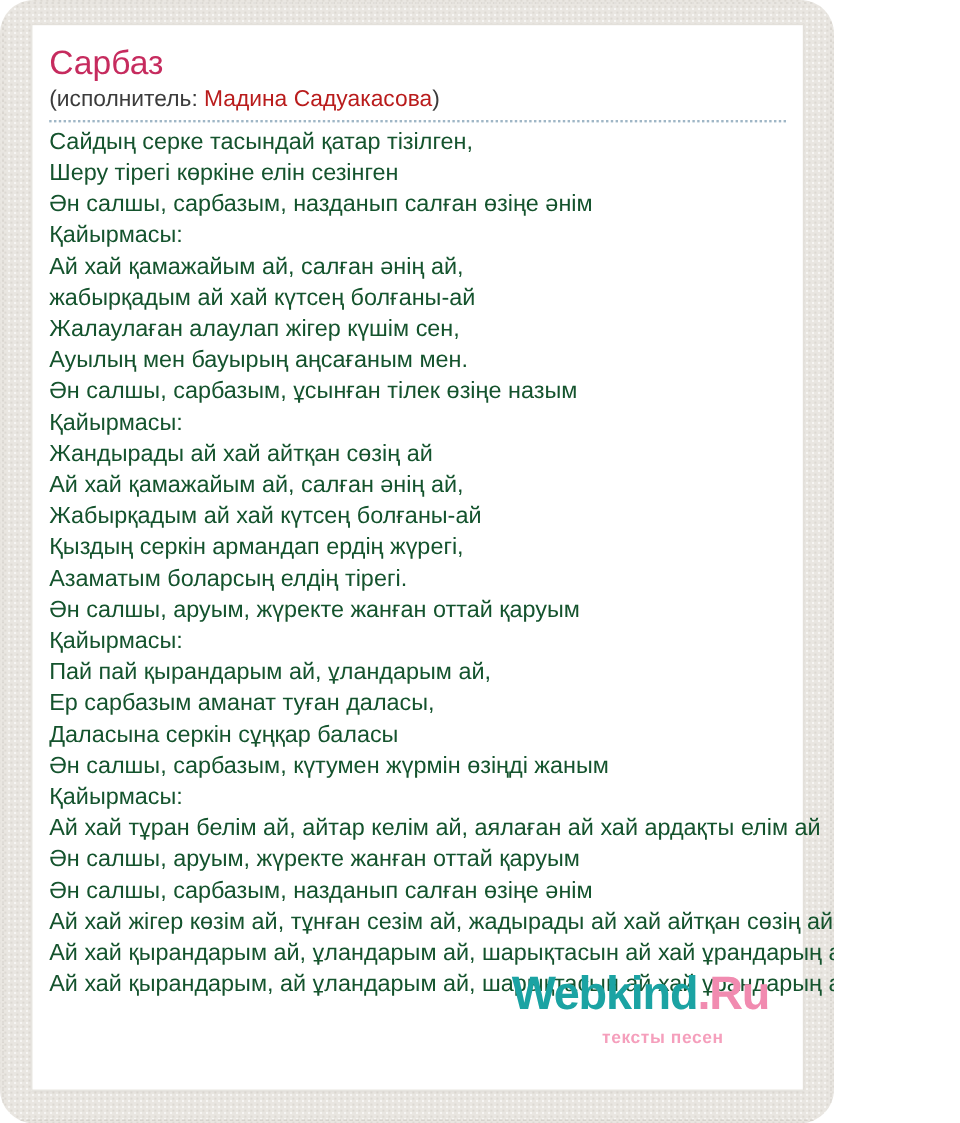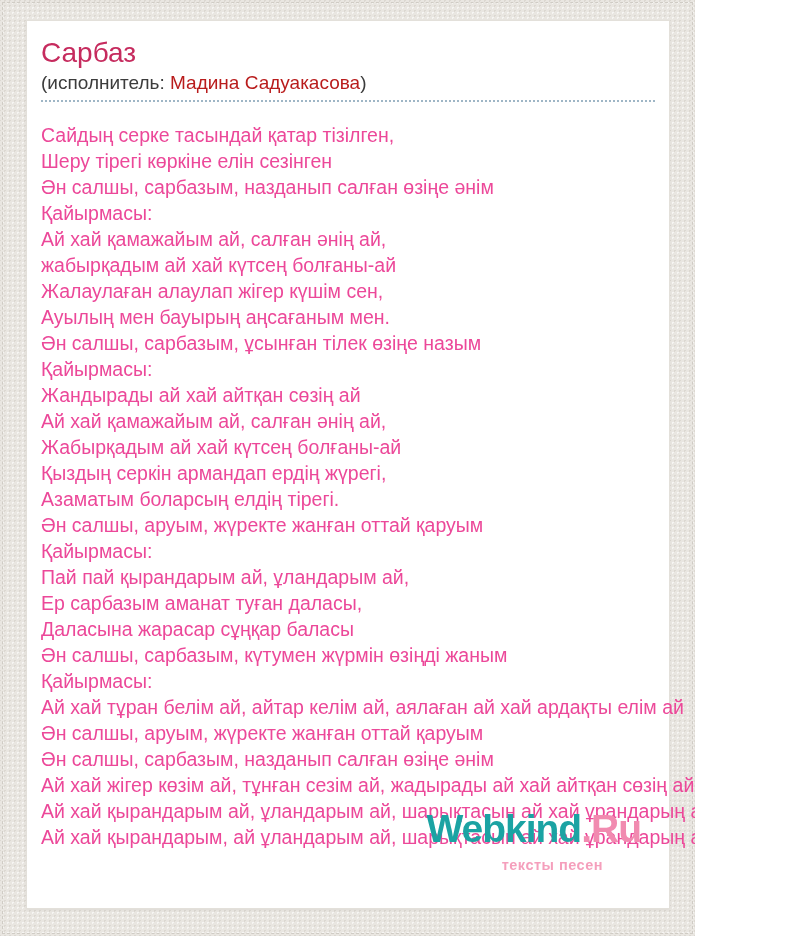--- a/index.html
+++ b/index.html
@@ -15,20 +15,21 @@
     position: relative;
     width: 695px;
     height: 936px;
     background-color: #e9e6e1;
     background-image:
       radial-gradient(rgba(255,255,255,0.6) 1px, transparent 1px),
       radial-gradient(rgba(187,180,170,0.28) 1px, transparent 1px);
     background-size: 5px 5px, 5px 5px;
     background-position: 0 0, 2px 3px;
     overflow: hidden;
+    border-radius: 28px;
   }
 
   .dashed-frame {
     position: absolute;
     inset: 2px;
     border: 1px dashed #d0ccc5;
     pointer-events: none;
   }
 
   .panel {
@@ -63,23 +64,23 @@
     cursor: pointer;
   }
 
   .separator {
     margin-top: 5px;
     border-bottom: 2px dotted #9fb6c6;
     height: 0;
   }
 
   .lyrics {
-    margin-top: 20px;
+    margin-top: 3px;
     font-size: 19.5px;
-    color: #ec4899;
+    color: #14532d;
   }
 
   .lyric-line {
     line-height: 26px;
     white-space: nowrap;
   }
 
   .logo {
     position: absolute;
     right: 28px;
@@ -135,21 +136,21 @@
         <div class="lyric-line">Қайырмасы:</div>
         <div class="lyric-line">Жандырады ай хай айтқан сөзің ай</div>
         <div class="lyric-line">Ай хай қамажайым ай, салған әнің ай,</div>
         <div class="lyric-line">Жабырқадым ай хай күтсең болғаны-ай</div>
         <div class="lyric-line">Қыздың серкін армандап ердің жүрегі,</div>
         <div class="lyric-line">Азаматым боларсың елдің тірегі.</div>
         <div class="lyric-line">Ән салшы, аруым, жүректе жанған оттай қаруым</div>
         <div class="lyric-line">Қайырмасы:</div>
         <div class="lyric-line">Пай пай қырандарым ай, ұландарым ай,</div>
         <div class="lyric-line">Ер сарбазым аманат туған даласы,</div>
-        <div class="lyric-line">Даласына жарасар сұңқар баласы</div>
+        <div class="lyric-line">Даласына серкін сұңқар баласы</div>
         <div class="lyric-line">Ән салшы, сарбазым, күтумен жүрмін өзіңді жаным</div>
         <div class="lyric-line">Қайырмасы:</div>
         <div class="lyric-line">Ай хай тұран белім ай, айтар келім ай, аялаған ай хай ардақты елім ай</div>
         <div class="lyric-line">Ән салшы, аруым, жүректе жанған оттай қаруым</div>
         <div class="lyric-line">Ән салшы, сарбазым, назданып салған өзіңе әнім</div>
         <div class="lyric-line">Ай хай жігер көзім ай, тұнған сезім ай, жадырады ай хай айтқан сөзің ай</div>
         <div class="lyric-line">Ай хай қырандарым ай, ұландарым ай, шарықтасын ай хай ұрандарың ай</div>
         <div class="lyric-line">Ай хай қырандарым, ай ұландарым ай, шарықтасын ай хай ұрандарың ай</div>
       </div>
 

